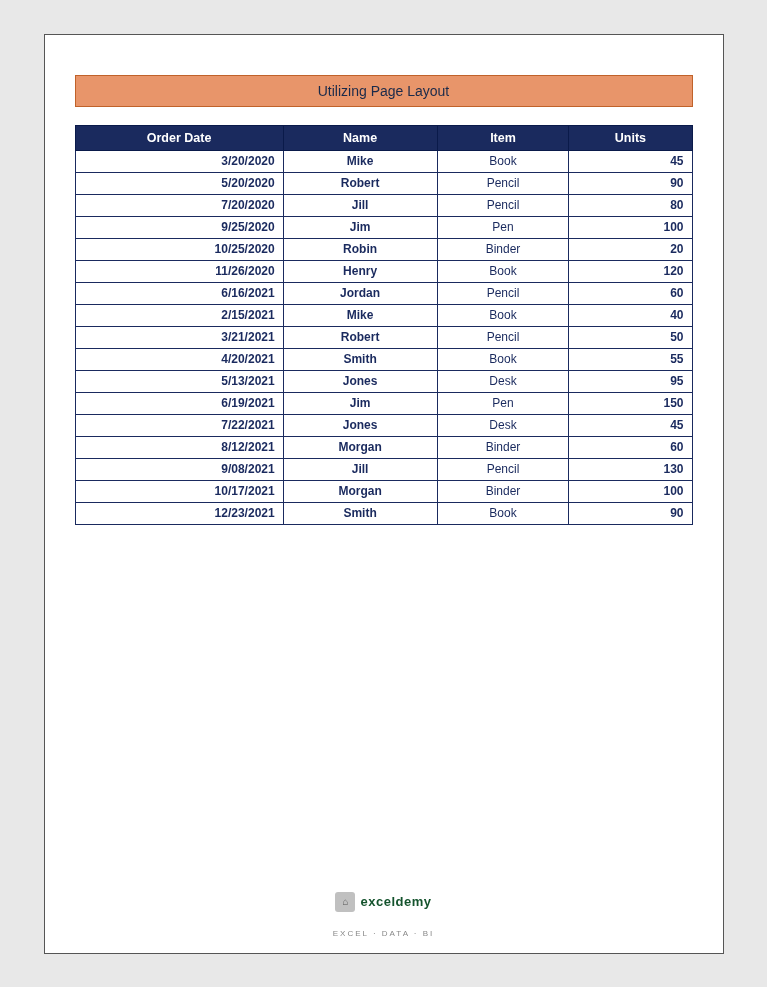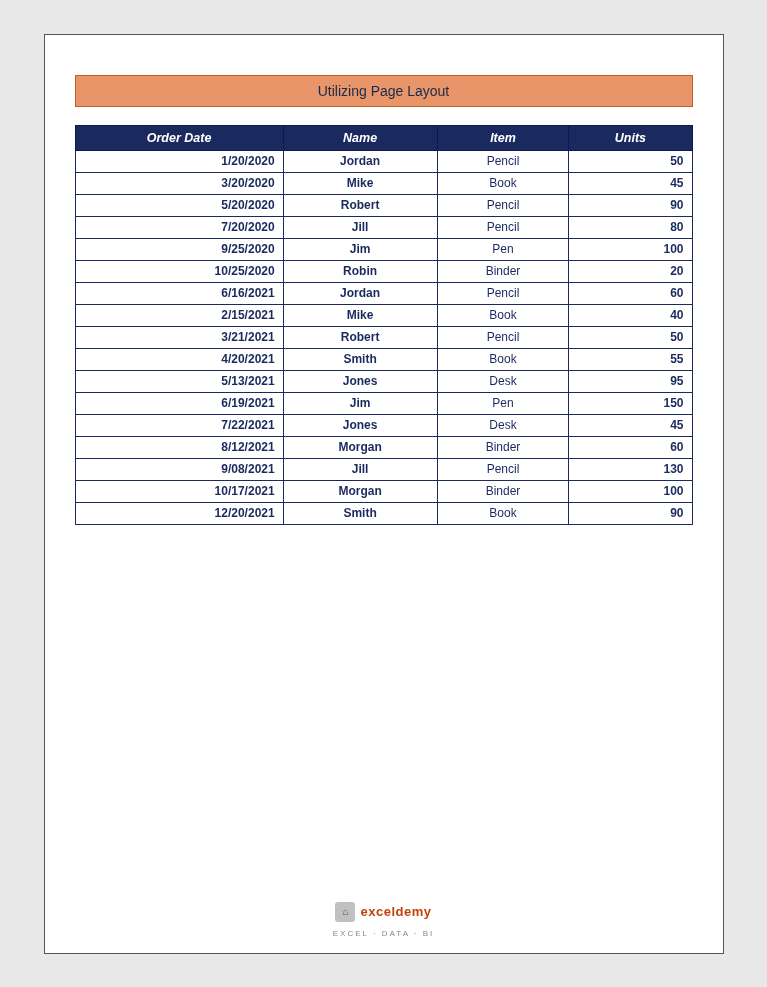--- a/index.html
+++ b/index.html
@@ -50,21 +50,20 @@
     }
 
     .data-table thead tr th {
       background: #1a2a5e;
       color: #ffffff;
       text-align: center;
       padding: 5px 8px;
       border: 1.5px solid #0a1a4a;
       font-weight: bold;
       font-size: 12.5px;
-      font-style: italic;
     }
 
     .data-table tbody tr td {
       border: 1.5px solid #1a2a5e;
       padding: 3.5px 8px;
       color: #1a2a5e;
       font-family: Arial, sans-serif;
       font-size: 12px;
     }
 
@@ -109,57 +108,51 @@
       border-radius: 3px;
       display: flex;
       align-items: center;
       justify-content: center;
       font-size: 10px;
       color: #555;
     }
 
     .footer-text-main {
       font-size: 13px;
-      color: #c2410c;
+      color: #14532d;
       font-weight: bold;
       letter-spacing: 0.5px;
     }
 
     .footer-text-sub {
       font-size: 8px;
       color: #888;
       letter-spacing: 2px;
       text-align: center;
-      margin-top: 7px;
+      margin-top: 17px;
     }
   </style>
 </head>
 <body>
 
 <div class="page">
   <div class="page-title-bar">
     <span>Utilizing Page Layout</span>
   </div>
 
   <table class="data-table">
     <thead>
       <tr>
         <th>Order Date</th>
         <th>Name</th>
         <th>Item</th>
         <th>Units</th>
       </tr>
     </thead>
     <tbody id="table-body">
-    <tr>
-          <td class="col-date">1/20/2020</td>
-          <td class="col-name">Jordan</td>
-          <td class="col-item">Pencil</td>
-          <td class="col-units">50</td>
-        </tr>
         <tr>
           <td class="col-date">3/20/2020</td>
           <td class="col-name">Mike</td>
           <td class="col-item">Book</td>
           <td class="col-units">45</td>
         </tr>
         <tr>
           <td class="col-date">5/20/2020</td>
           <td class="col-name">Robert</td>
           <td class="col-item">Pencil</td>
@@ -177,20 +170,26 @@
           <td class="col-item">Pen</td>
           <td class="col-units">100</td>
         </tr>
         <tr>
           <td class="col-date">10/25/2020</td>
           <td class="col-name">Robin</td>
           <td class="col-item">Binder</td>
           <td class="col-units">20</td>
         </tr>
         <tr>
+          <td class="col-date">11/26/2020</td>
+          <td class="col-name">Henry</td>
+          <td class="col-item">Book</td>
+          <td class="col-units">120</td>
+        </tr>
+        <tr>
           <td class="col-date">6/16/2021</td>
           <td class="col-name">Jordan</td>
           <td class="col-item">Pencil</td>
           <td class="col-units">60</td>
         </tr>
         <tr>
           <td class="col-date">2/15/2021</td>
           <td class="col-name">Mike</td>
           <td class="col-item">Book</td>
           <td class="col-units">40</td>
@@ -237,21 +236,21 @@
           <td class="col-item">Pencil</td>
           <td class="col-units">130</td>
         </tr>
         <tr>
           <td class="col-date">10/17/2021</td>
           <td class="col-name">Morgan</td>
           <td class="col-item">Binder</td>
           <td class="col-units">100</td>
         </tr>
         <tr>
-          <td class="col-date">12/20/2021</td>
+          <td class="col-date">12/23/2021</td>
           <td class="col-name">Smith</td>
           <td class="col-item">Book</td>
           <td class="col-units">90</td>
         </tr>
       </tbody>
   </table>
 
   <div class="footer">
     <div class="footer-logo">
       <div class="footer-icon">⌂</div>

